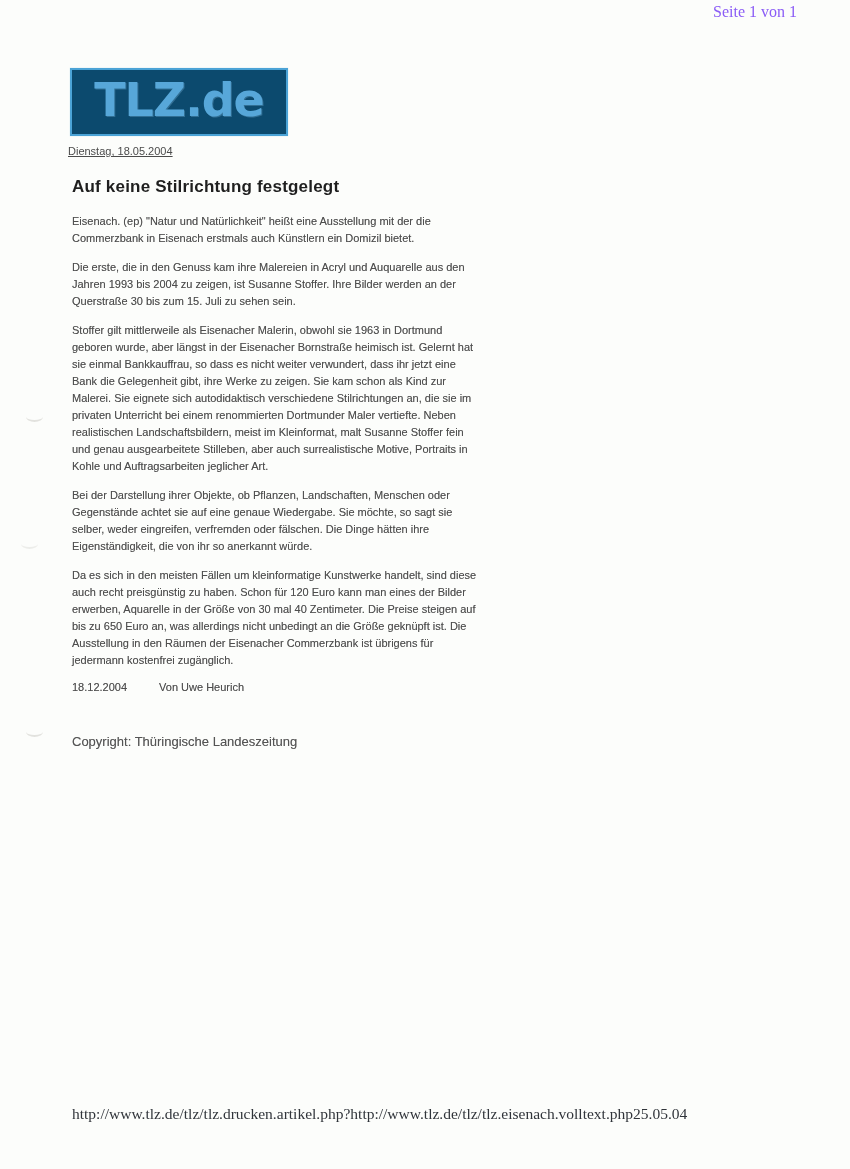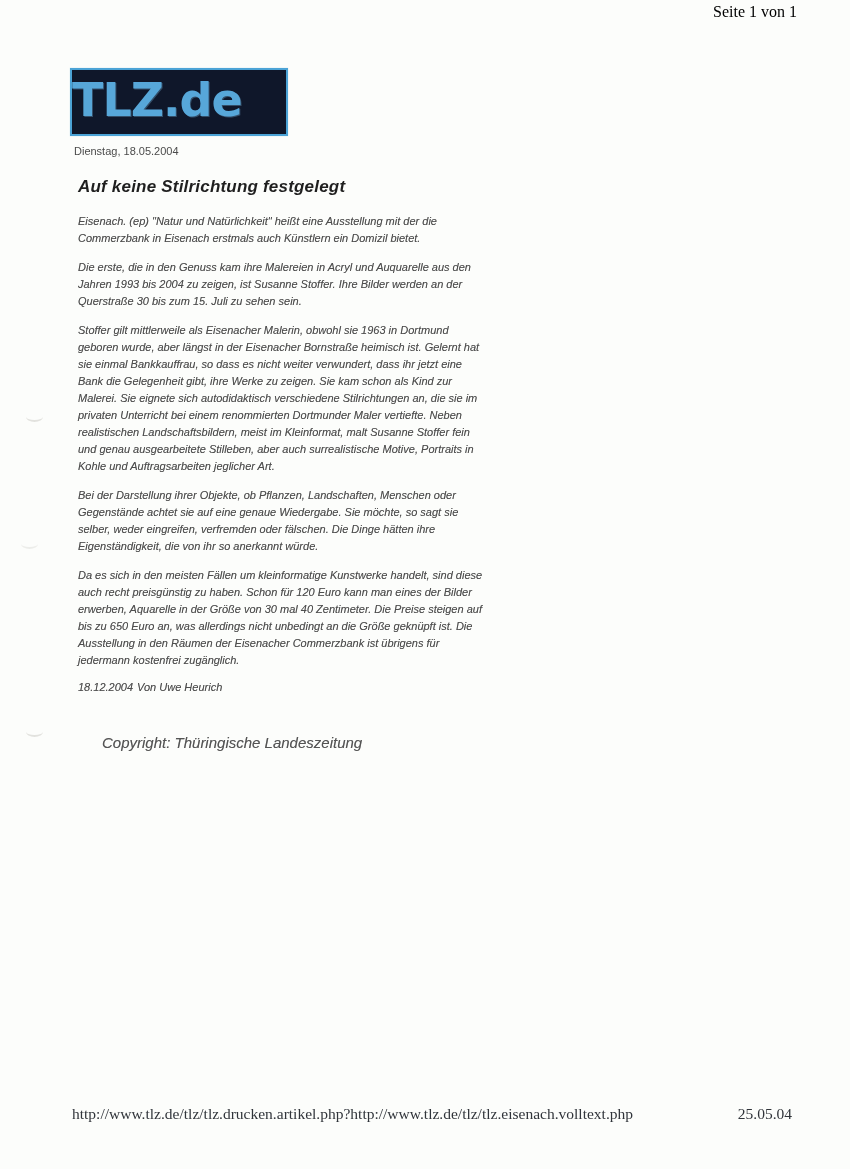--- a/index.html
+++ b/index.html
@@ -15,62 +15,62 @@
     font-family: "Liberation Sans", sans-serif;
   }
 
   
   .print-header {
     position: absolute;
     top: 3px;
     right: 53px;
     font-family: "Liberation Serif", serif;
     font-size: 16px;
-    color: #000000;
+    color: #8b5cf6;
   }
 
   
   .logo-box {
     position: absolute;
     left: 70px;
     top: 68px;
     width: 214px;
     height: 64px;
     border: 2px solid #4ba3d6;
-    background: #0f172a;
+    background: #0c4a6e;
     display: flex;
     align-items: center;
-    justify-content: flex-start;
+    justify-content: center;
     box-shadow: 0 0 1px rgba(75,163,214,0.4);
   }
   .logo-text {
     font-family: "DejaVu Sans", sans-serif;
     font-weight: bold;
     font-size: 46px;
     color: #57a7d9;
     letter-spacing: -1px;
     text-shadow: 1px 1px 0 rgba(120,180,220,0.35);
     line-height: 1;
     padding-bottom: 4px;
   }
 
   .date-line {
     position: absolute;
-    left: 74px;
+    left: 68px;
     top: 145px;
     font-size: 11px;
     color: #4b4b4b;
+    text-decoration: underline;
   }
 
   .article {
     position: absolute;
-    left: 78px;
+    left: 72px;
     top: 177px;
     width: 408px;
-    font-style: italic;
   }
   .article h1 {
     margin: 0 0 16px 0;
     font-size: 17px;
     font-weight: bold;
     color: #1f1f1f;
     letter-spacing: 0.2px;
   }
   .article p {
     margin: 0 0 12px 0;
@@ -79,38 +79,37 @@
     color: #4e4e4e;
     text-shadow: 0 0 0.5px rgba(95,95,95,0.55);
   }
 
   .byline {
     margin-top: 2px;
     font-size: 11px;
     color: #4e4e4e;
     text-shadow: 0 0 0.5px rgba(95,95,95,0.55);
   }
-  .byline .author { margin-left: 4px; }
+  .byline .author { margin-left: 32px; }
 
   .copyright {
     margin-top: 41px;
-    font-size: 15px;
+    font-size: 13px;
     color: #545454;
     text-shadow: 0 0 0.5px rgba(95,95,95,0.5);
-    margin-left: 24px;
   }
 
   
   .print-footer {
     position: absolute;
     left: 72px;
     top: 1105px;
     width: 720px;
     display: flex;
-    justify-content: space-between;
+    justify-content: flex-start;
     align-items: baseline;
     font-family: "Liberation Serif", serif;
     font-size: 15.5px;
     color: #30343a;
     white-space: nowrap;
   }
 
   
   .artifact {
     position: absolute;

